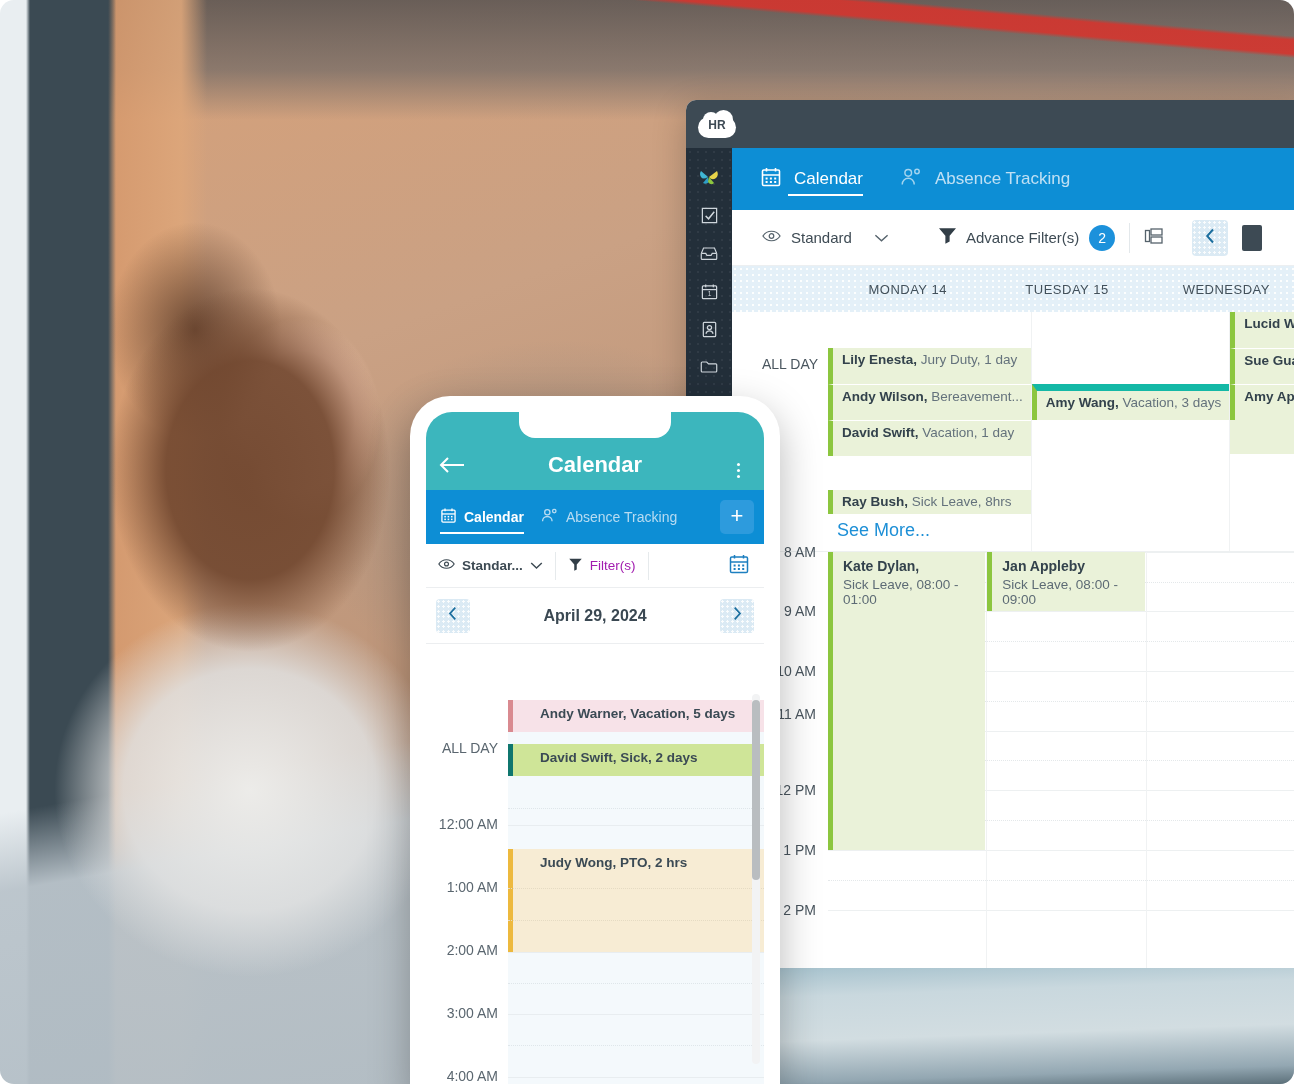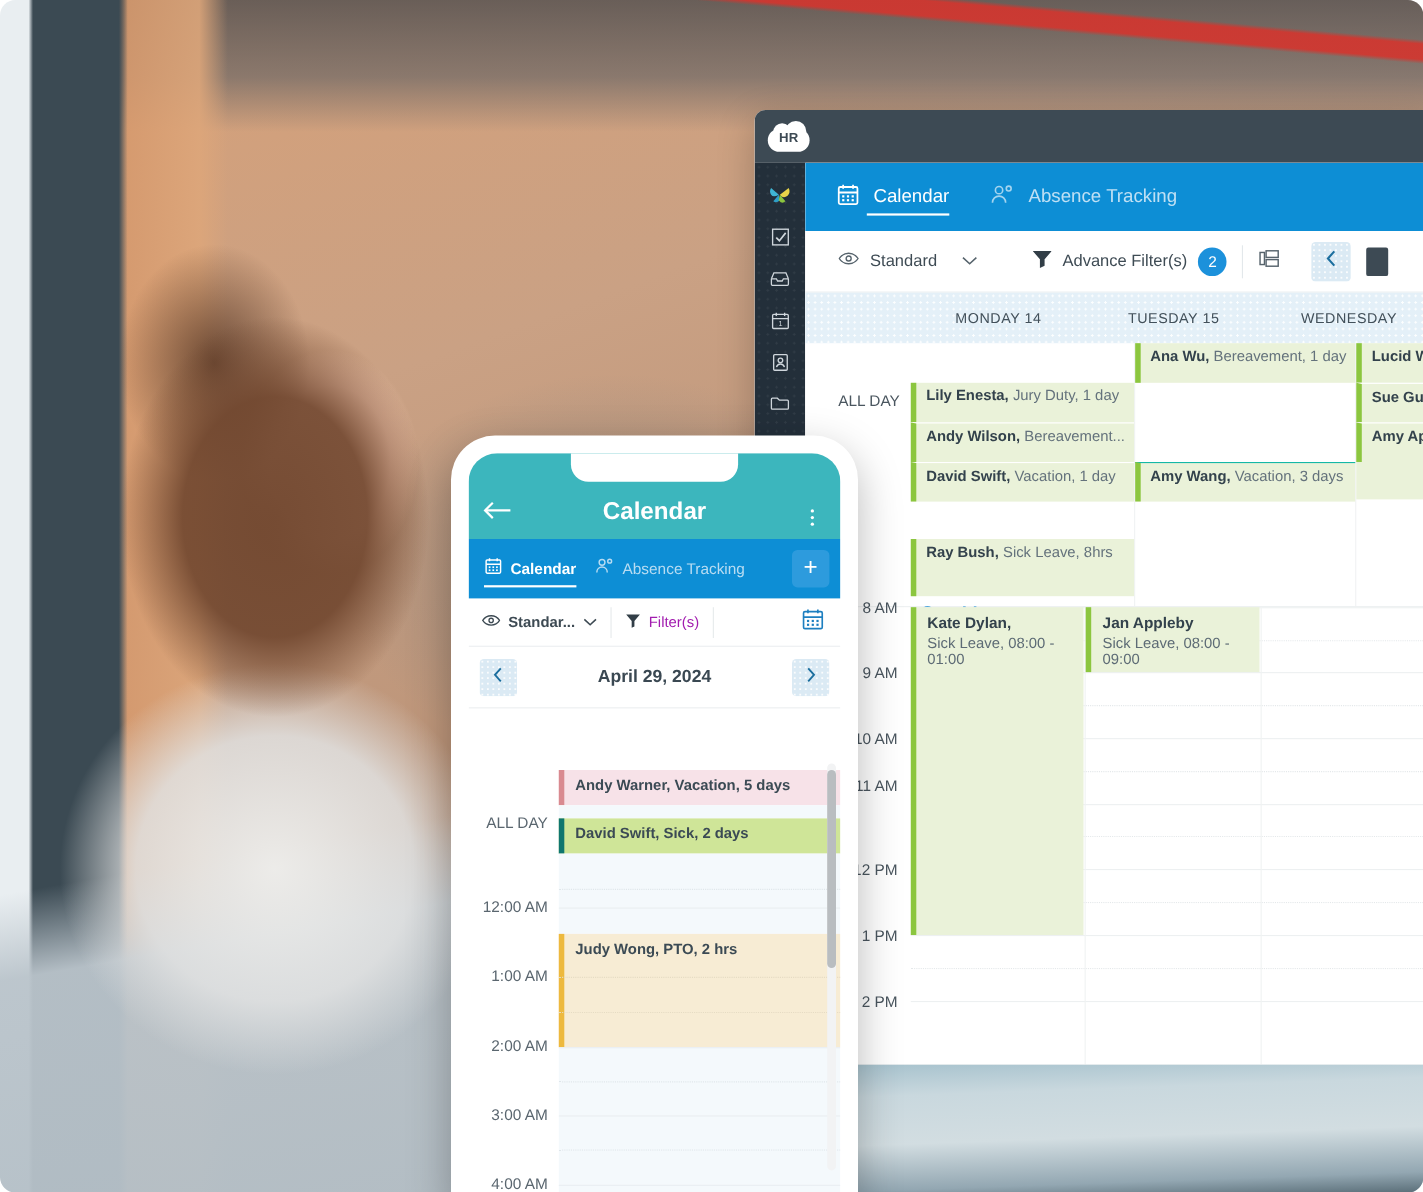--- a/index.html
+++ b/index.html
@@ -243,21 +243,21 @@
   .p-dayhdr {
     height: 46px; background: #cfe6f4;
     background-image: radial-gradient(rgba(255,255,255,0.85) 1.1px, transparent 1.1px);
     background-size: 6px 6px;
     display: flex; align-items: center; justify-content: center;
     font-size: 13px; font-weight: 700; color: #1782c4; letter-spacing: .6px;
   }
   .p-evt {
     position: absolute; left: 0; right: 0;
     font-size: 13.5px; font-weight: 600; color: #3b4a54;
-    padding: 6px 10px; overflow: hidden;
+    padding: 6px 27px; overflow: hidden;
   }
   .p-evt.pink { background: #f7e2e8; border-left: 5px solid #d98a90; }
   .p-evt.green { background: #cfe598; border-left: 5px solid #0f766e; }
   .p-evt.cream { background: #f7ecd4; border-left: 5px solid #edb93e; }
   .p-slot { position: absolute; left: 0; right: 0; background: #f4f9fc; }
   .p-hl { position: absolute; left: 0; right: 0; border-top: 1px dotted #dfe6ea; }
   .p-hl.solid { border-top: 1px solid #e8edf0; }
   .p-scroll {
     position: absolute; right: 4px; top: 56px; width: 8px; height: 180px;
     background: #b9bdc0; border-radius: 4px;
@@ -441,34 +441,30 @@
               </div>
               <div class="evt" style="height:36px;border-top:1px solid #fff">
                 <b>Andy Wilson,</b>
                 <span class="sub">Bereavement...</span>
               </div>
               <div class="evt" style="height:36px;border-top:1px solid #fff">
                 <b>David Swift,</b>
                 <span class="sub">Vacation, 1 day</span>
               </div>
               <div style="height:34px"></div>
-              <div class="evt" style="height:52px">
+              <div class="evt" style="height:24px">
                 <b>Ray Bush,</b>
                 <span class="sub">Sick Leave, 8hrs</span>
               </div>
               <div class="see-more">See More...</div>
             </div>
 
             <div class="d-col">
-              <div class="evt" style="height:36px">
-                <b>Ana Wu,</b>
-                <span class="sub">Bereavement, 1 day</span>
-              </div>
               <div style="height:72px;border-top:1px solid #fff"></div>
-              <div class="evt" style="height:36px;border-top:1px solid #14b8a6">
+              <div class="evt" style="height:36px;border-top:7px solid #14b8a6">
                 <b>Amy Wang,</b>
                 <span class="sub">Vacation, 3 days</span>
               </div>
             </div>
 
             <div class="d-col">
               <div class="evt" style="height:36px">
                 <b>Lucid Wolf,</b>
                 
               </div>

